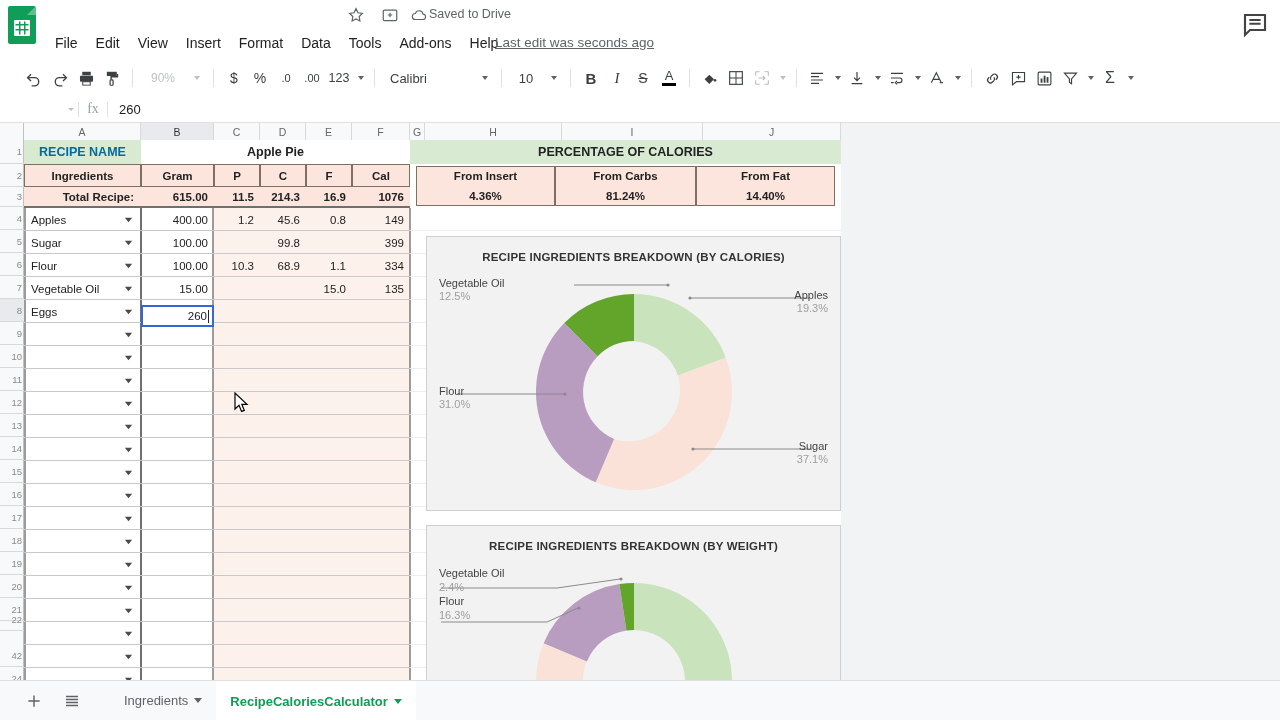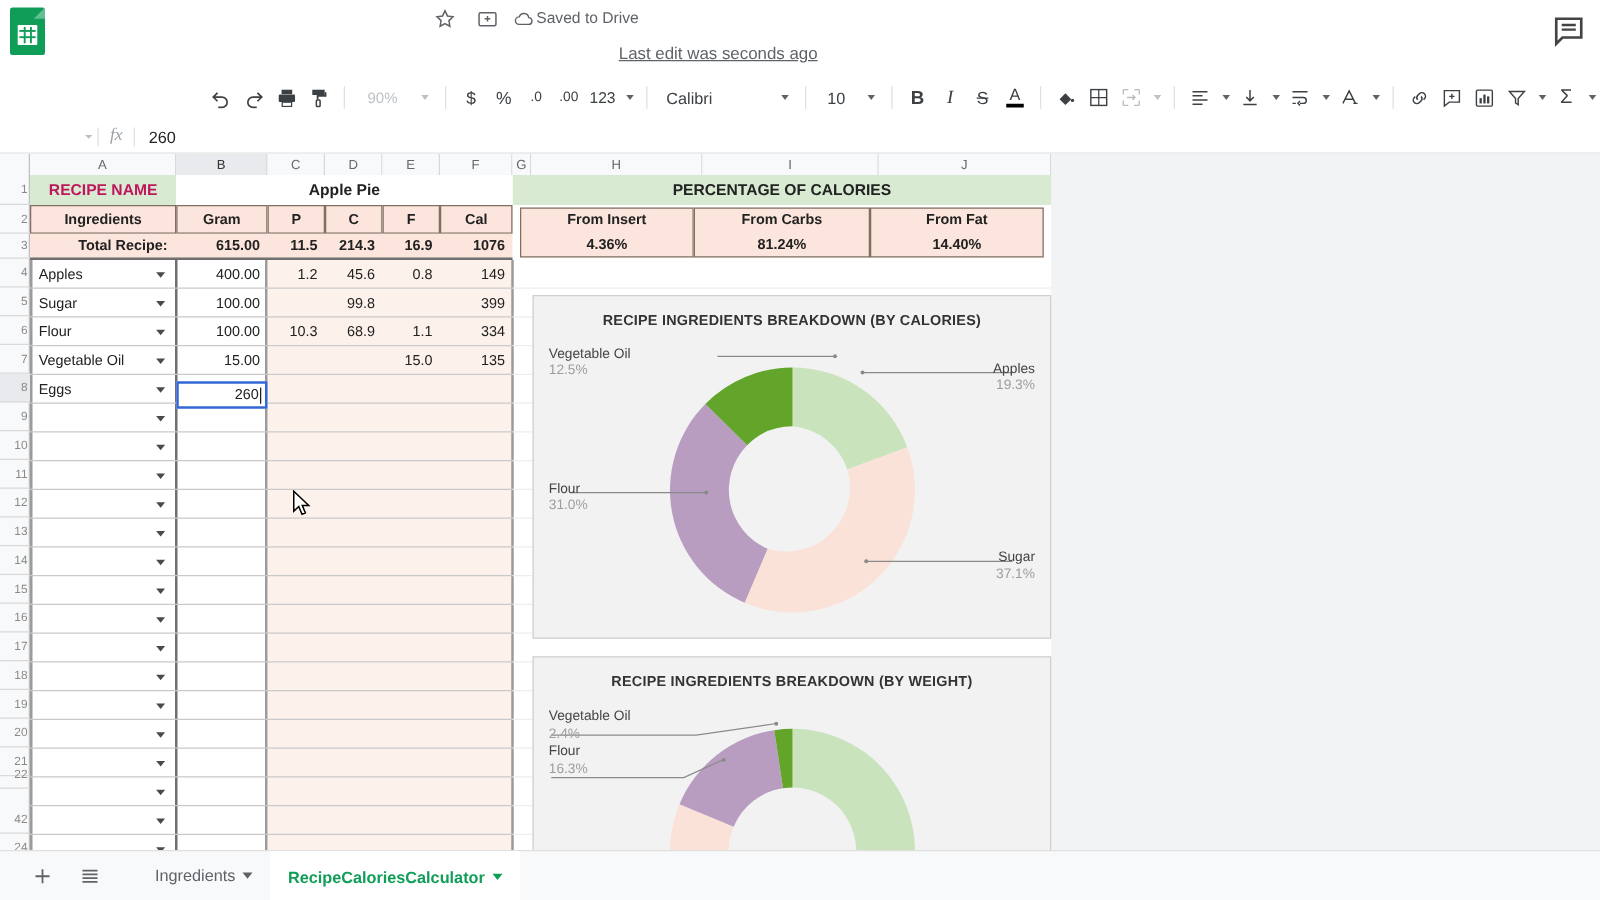--- a/index.html
+++ b/index.html
@@ -49,21 +49,21 @@
   }
   .lastedit {
     position: absolute; left: 495px; top: 35px; font-size: 13.5px; color: #5f6368;
     text-decoration: underline; cursor: pointer; white-space: nowrap;
   }
   .comment-btn { position: absolute; right: 10px; top: 10px; width: 30px; height: 30px; cursor: pointer; }
 
   
   .toolbar {
     position: absolute; left: 0; top: 60px; width: 1280px; height: 36px;
-    background: #fff; display: flex; align-items: center; padding-left: 2px; justify-content: flex-end;
+    background: #fff; display: flex; align-items: center; padding-left: 21px;
   }
   .tb { width: 26px; height: 26px; display: flex; align-items: center; justify-content: center;
         border-radius: 3px; cursor: pointer; color: #3c4043; flex: none; }
   .tb.disabled { color: #b8bcbf; cursor: default; }
   .tb-txt { font-size: 12px; color: #3c4043; }
   .tb-sep { width: 1px; height: 18px; background: #e0e0e0; margin: 0 7px; flex: none; }
   .caret { width: 0; height: 0; border-left: 3.5px solid transparent; border-right: 3.5px solid transparent;
            border-top: 4px solid #5f6368; margin-left: 1px; }
   .caret.dim { border-top-color: #bdc1c6; }
   .zoombox { width: 46px; text-align: center; font-size: 12px; color: #bdc1c6; }
@@ -73,21 +73,21 @@
                 cursor: pointer; border-radius: 3px; flex: none; }
 
   
   .formulabar {
     position: absolute; left: 0; top: 96px; width: 1280px; height: 27px;
     background: #fff; border-bottom: 1px solid #e0e0e0; display: flex; align-items: center;
   }
   .namebox { width: 62px; height: 100%; display: flex; align-items: center; justify-content: flex-end;
              padding-right: 6px; font-size: 12px; color: #3c4043; cursor: text; }
   .fb-sep { width: 1px; height: 15px; background: #e0e0e0; }
-  .fx { width: 28px; text-align: center; font-size: 14px; color: #9aa0a6; font-style: italic;
+  .fx { width: 28px; text-align: center; font-size: 14px; color: #9aa0a6; 
         font-family: "Liberation Serif", serif; }
   .formula-input { flex: 1; padding-left: 11px; font-size: 13px; color: #222; cursor: text; }
 
   
   .gridwrap { position: absolute; left: 0; top: 123px; width: 1280px; height: 557px;
               background: #f1f3f4; overflow: hidden; }
   .colhdr-row { position: absolute; left: 0; top: 0; height: 17px; width: 1280px;
                 background: #f8f9fa; border-bottom: 1px solid #c0c0c0; }
   .corner { position: absolute; left: 0; top: 0; width: 24px; height: 17px; background: #f8f9fa;
             border-right: 1px solid #c0c0c0; }
@@ -163,20 +163,31 @@
         <path d="M12 9v6M9 12h6" stroke="#5f6368" stroke-width="1.6" fill="none"></path>
         </svg>
     </div>
     <div class="title-icon cloud-ic">
       <svg width="18" height="18" viewBox="0 0 24 24">
           <path fill="none" stroke="#5f6368" stroke-width="1.5" d="M7 18h10a3.6 3.6 0 0 0 .3-7.2A5.2 5.2 0 0 0 7.2 10 3.9 3.9 0 0 0 7 18z"></path>
         </svg>
     </div>
     <div class="saved-text">Saved to Drive</div>
 
+    <div class="menubar">
+      <div class="menu-item">File</div>
+      <div class="menu-item">Edit</div>
+      <div class="menu-item">View</div>
+      <div class="menu-item">Insert</div>
+      <div class="menu-item">Format</div>
+      <div class="menu-item">Data</div>
+      <div class="menu-item">Tools</div>
+      <div class="menu-item">Add-ons</div>
+      <div class="menu-item">Help</div>
+    </div>
     <div class="lastedit">Last edit was seconds ago</div>
 
     <div class="comment-btn">
       <svg width="30" height="30" viewBox="0 0 24 24">
         <path d="M4 4h16v12H8l-4 4z" fill="none" stroke="#444" stroke-width="1.7"></path>
         <path d="M7.5 8h9M7.5 11h9" stroke="#444" stroke-width="1.5"></path>
         </svg>
     </div>
   </div>
 
@@ -404,21 +415,21 @@
       </div>
 
     <div class="cells">
 
       <div class="blank-area" style="left:817px;top:0;width:463px;height:540px"></div>
 
       <div class="greenband" style="left:0;top:0;width:117px;height:24px"></div>
       <div class="greenband2" style="left:386px;top:0;width:431px;height:24px"></div>
       <div style="position:absolute;left:117px;top:0;width:269px;height:24px;background:#fff"></div>
 
-      <div class="cell c bold" style="left:0;top:0;width:117px;height:24px;font-size:12.5px;color:#be185d">RECIPE NAME</div>
+      <div class="cell c bold" style="left:0;top:0;width:117px;height:24px;font-size:12.5px;color:#0369a1">RECIPE NAME</div>
       <div class="cell c bold" style="left:117px;top:0;width:269px;height:24px;font-size:12.5px;color:#222">Apple Pie</div>
       <div class="cell c bold" style="left:386px;top:0;width:431px;height:24px;font-size:12.5px;color:#222">PERCENTAGE OF CALORIES</div>
 
       <div class="pinkbox" style="left:0;top:24px;width:117px;height:23px"></div>
       <div class="pinkbox" style="left:117px;top:24px;width:73px;height:23px"></div>
       <div class="pinkbox" style="left:190px;top:24px;width:46px;height:23px"></div>
       <div class="pinkbox" style="left:236px;top:24px;width:46px;height:23px"></div>
       <div class="pinkbox" style="left:282px;top:24px;width:46px;height:23px"></div>
       <div class="pinkbox" style="left:328px;top:24px;width:58px;height:23px"></div>
 

